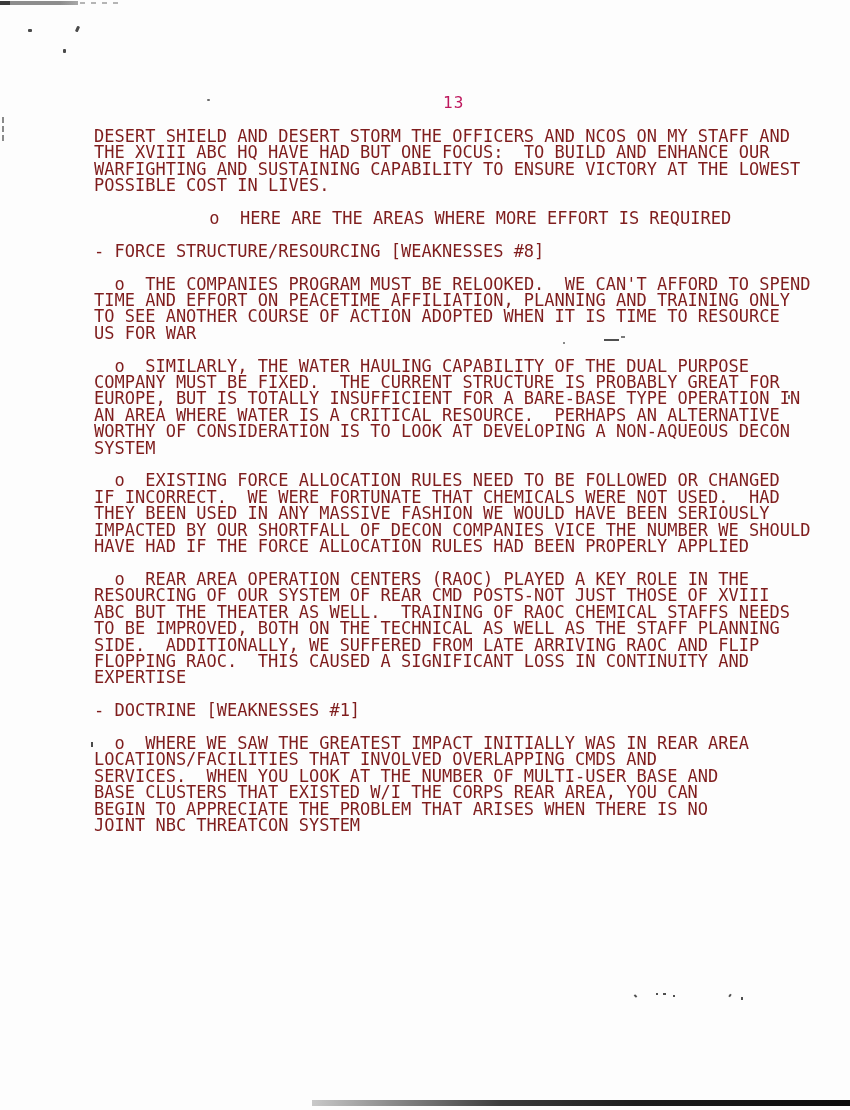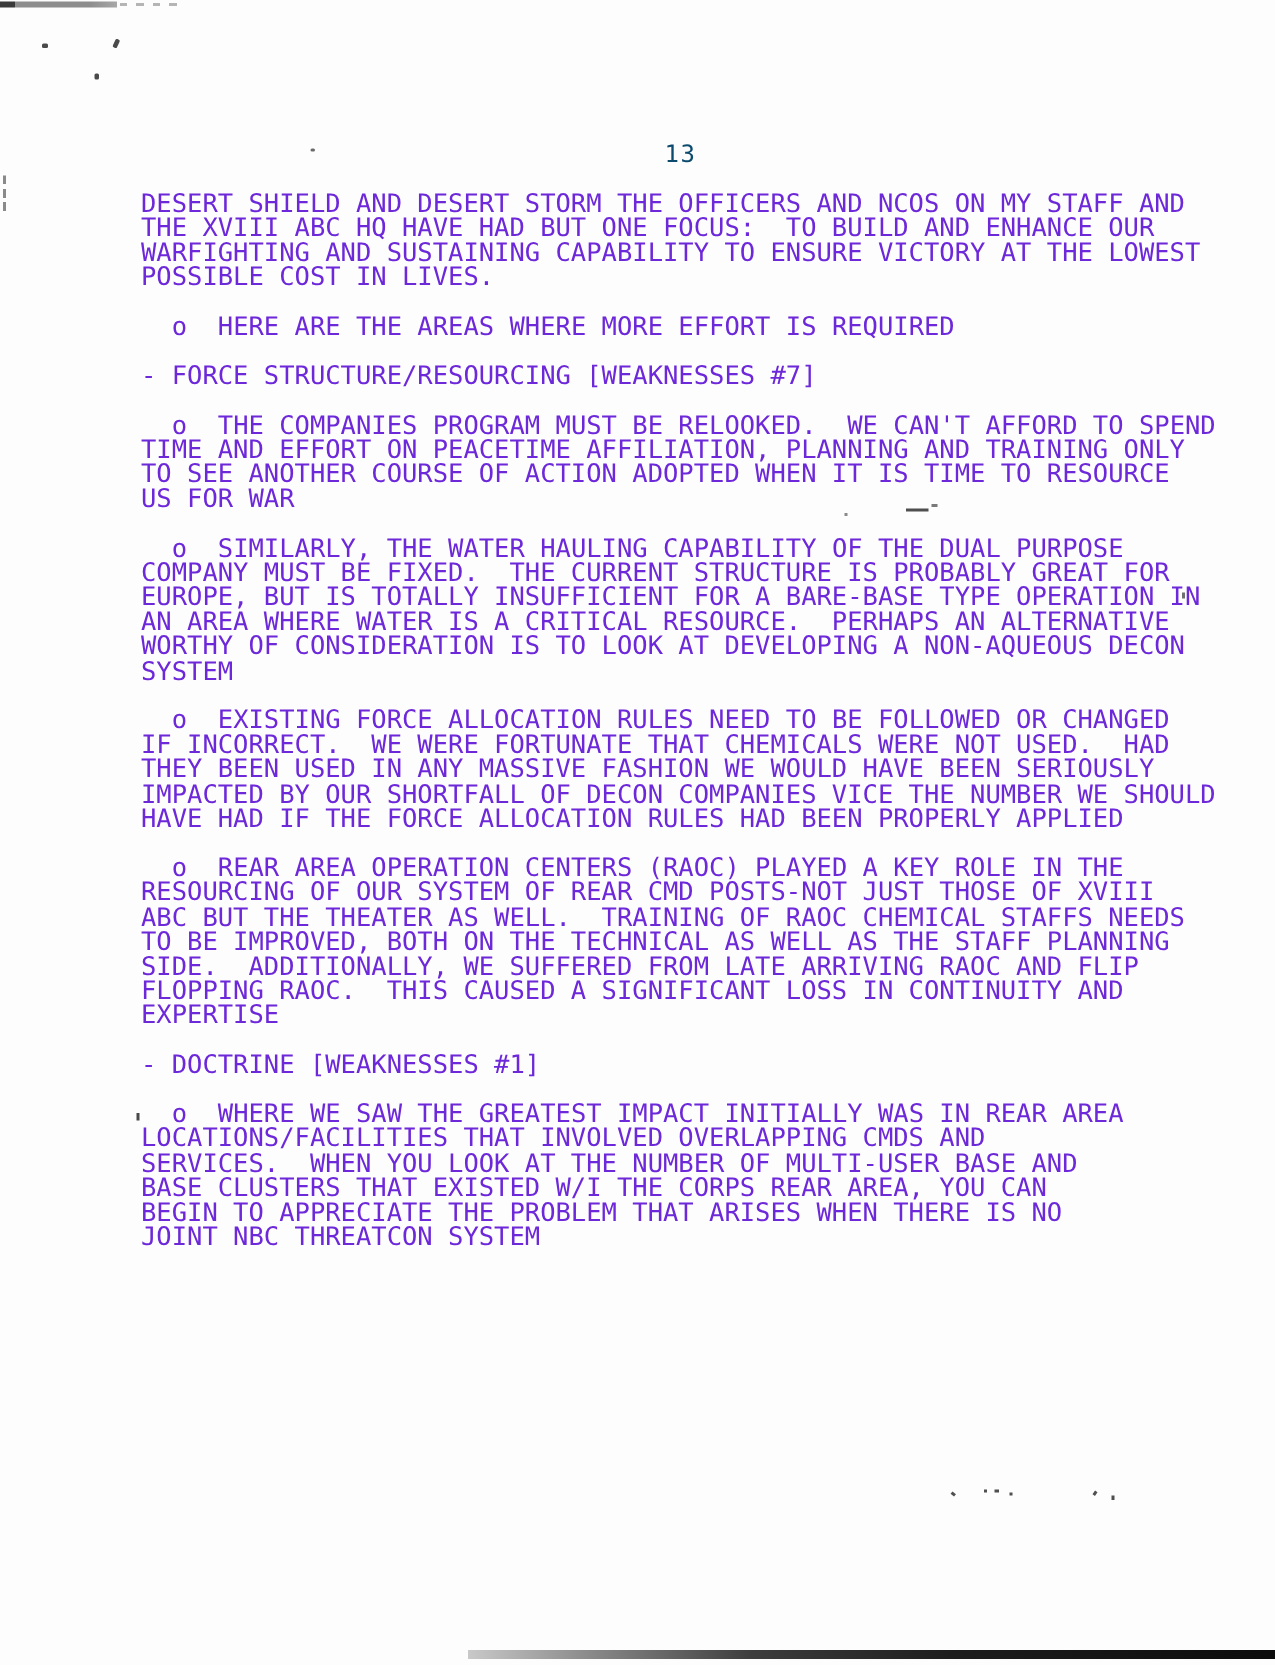--- a/index.html
+++ b/index.html
@@ -14,38 +14,38 @@
     margin: 0 auto;
     background: #fdfdfd;
     overflow: hidden;
     font-family: "DejaVu Sans Mono", "Liberation Mono", monospace;
   }
   .page-number {
     position: absolute;
     top: 93px;
     left: 443px;
     font-size: 16px;
-    color: #0c4a6e;
+    color: #be185d;
     letter-spacing: 1px;
   }
   .content {
     position: absolute;
     top: 128px;
     left: 94px;
     width: 732px;
   }
   .block {
     white-space: pre-wrap;
     font-size: 17px;
     line-height: 16.4px;
-    color: #6d28d9;
+    color: #7f1d1d;
     margin: 0 0 16.4px 0;
     letter-spacing: 0px;
   }
-  .block.gap-before-sm { margin-top: 10px; }
+  .block.gap-before-sm { margin-top: 10px; text-align: center; }
   .block.gap-before-md { margin-top: 13px; }
 
   
   .artifact { position: absolute; pointer-events: none; }
   .top-edge-strip {
     top: 1px; left: 0; width: 78px; height: 4px;
     background: linear-gradient(to right, #3a3a3a 0 10px, #8d8d8d 10px 60px, #a8a8a8);
   }
   .top-edge-faint {
     top: 2px; left: 80px; width: 38px; height: 2px;
@@ -82,21 +82,21 @@
 
 <div class="sheet">
   <div class="page-number">13</div>
 
   <div class="content" id="content">
       <div class="block paragraph">DESERT SHIELD AND DESERT STORM THE OFFICERS AND NCOS ON MY STAFF AND
 THE XVIII ABC HQ HAVE HAD BUT ONE FOCUS:  TO BUILD AND ENHANCE OUR
 WARFIGHTING AND SUSTAINING CAPABILITY TO ENSURE VICTORY AT THE LOWEST
 POSSIBLE COST IN LIVES.</div>
       <div class="block bullet gap-before-sm">  o  HERE ARE THE AREAS WHERE MORE EFFORT IS REQUIRED</div>
-      <div class="block heading">- FORCE STRUCTURE/RESOURCING [WEAKNESSES #7]</div>
+      <div class="block heading">- FORCE STRUCTURE/RESOURCING [WEAKNESSES #8]</div>
       <div class="block bullet">  o  THE COMPANIES PROGRAM MUST BE RELOOKED.  WE CAN'T AFFORD TO SPEND
 TIME AND EFFORT ON PEACETIME AFFILIATION, PLANNING AND TRAINING ONLY
 TO SEE ANOTHER COURSE OF ACTION ADOPTED WHEN IT IS TIME TO RESOURCE
 US FOR WAR</div>
       <div class="block bullet">  o  SIMILARLY, THE WATER HAULING CAPABILITY OF THE DUAL PURPOSE
 COMPANY MUST BE FIXED.  THE CURRENT STRUCTURE IS PROBABLY GREAT FOR
 EUROPE, BUT IS TOTALLY INSUFFICIENT FOR A BARE-BASE TYPE OPERATION IN
 AN AREA WHERE WATER IS A CRITICAL RESOURCE.  PERHAPS AN ALTERNATIVE
 WORTHY OF CONSIDERATION IS TO LOOK AT DEVELOPING A NON-AQUEOUS DECON
 SYSTEM</div>

